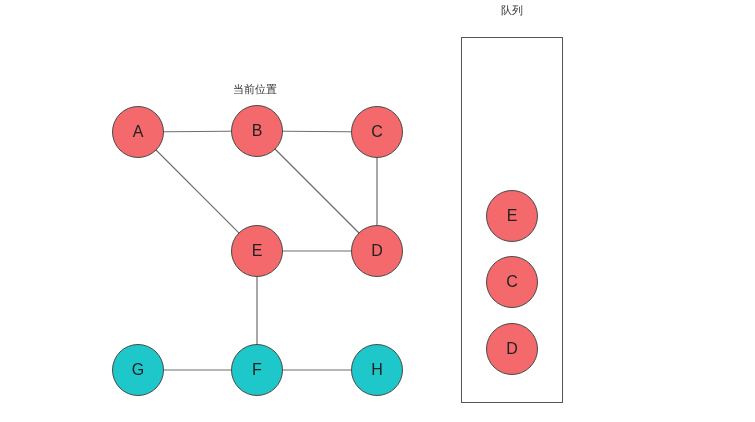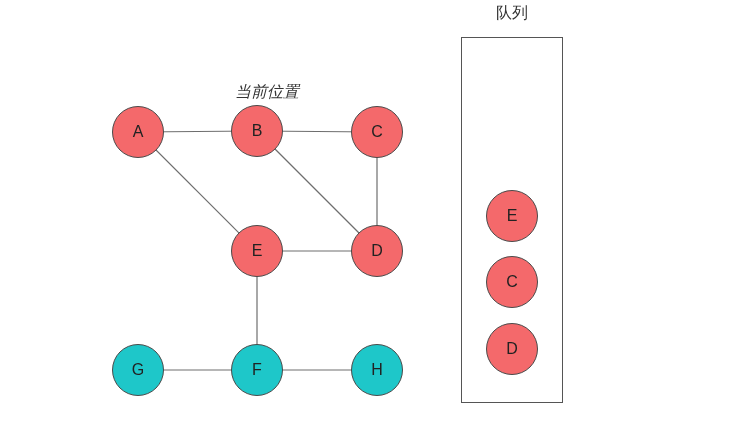--- a/index.html
+++ b/index.html
@@ -35,30 +35,29 @@
     align-items: center;
     justify-content: center;
     font-size: 16px;
     color: var(--node-text, #222222);
     user-select: none;
   }
   .node.visited   { background: var(--visited-fill, #f4696b); }
   .node.unvisited { background: var(--unvisited-fill, #1ec7c9); }
   .diagram-label {
     position: absolute;
-    font-size: 16px;
+    font-size: 11px;
     color: #333333;
     text-align: center;
     white-space: nowrap;
   }
   #current-label {
-    left: 212px;
+    left: 200px;
     top: 82px;
     width: 110px;
-    font-style: italic;
   }
   #queue-title {
     left: 461px;
     top: 3px;
     width: 102px;
   }
   #queue-box {
     position: absolute;
     border: 1px solid #555555;
     box-sizing: border-box;

